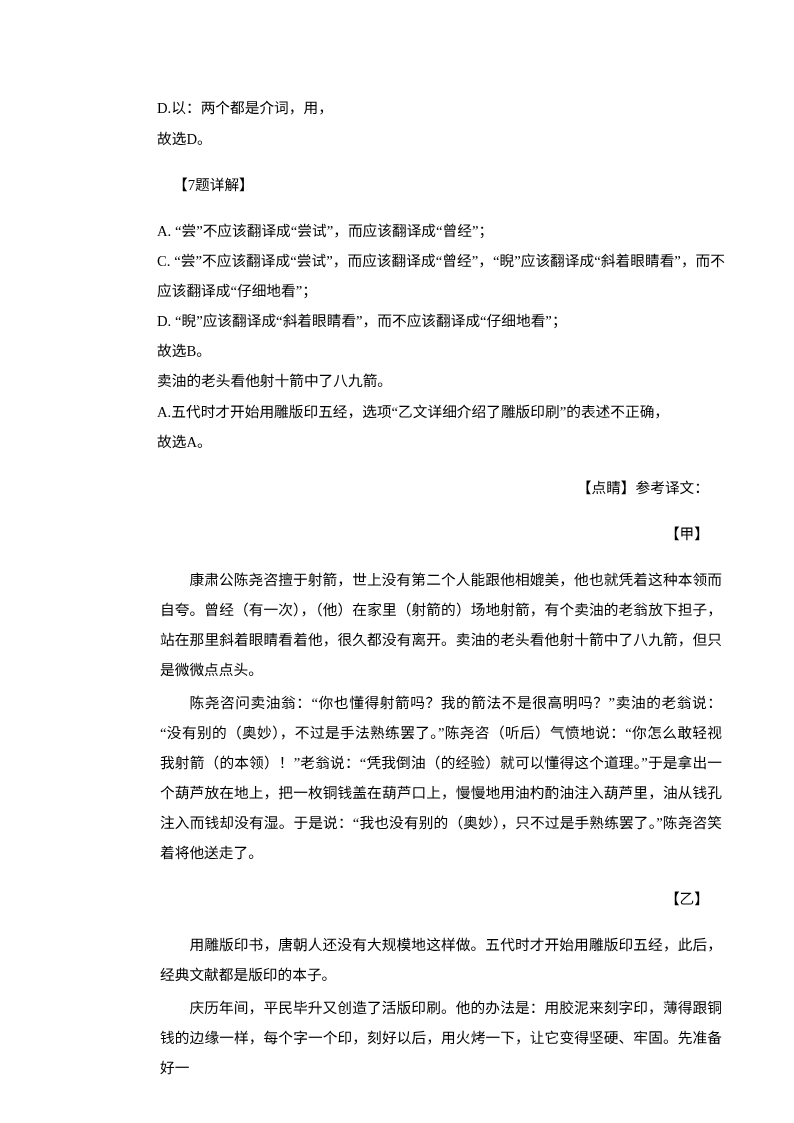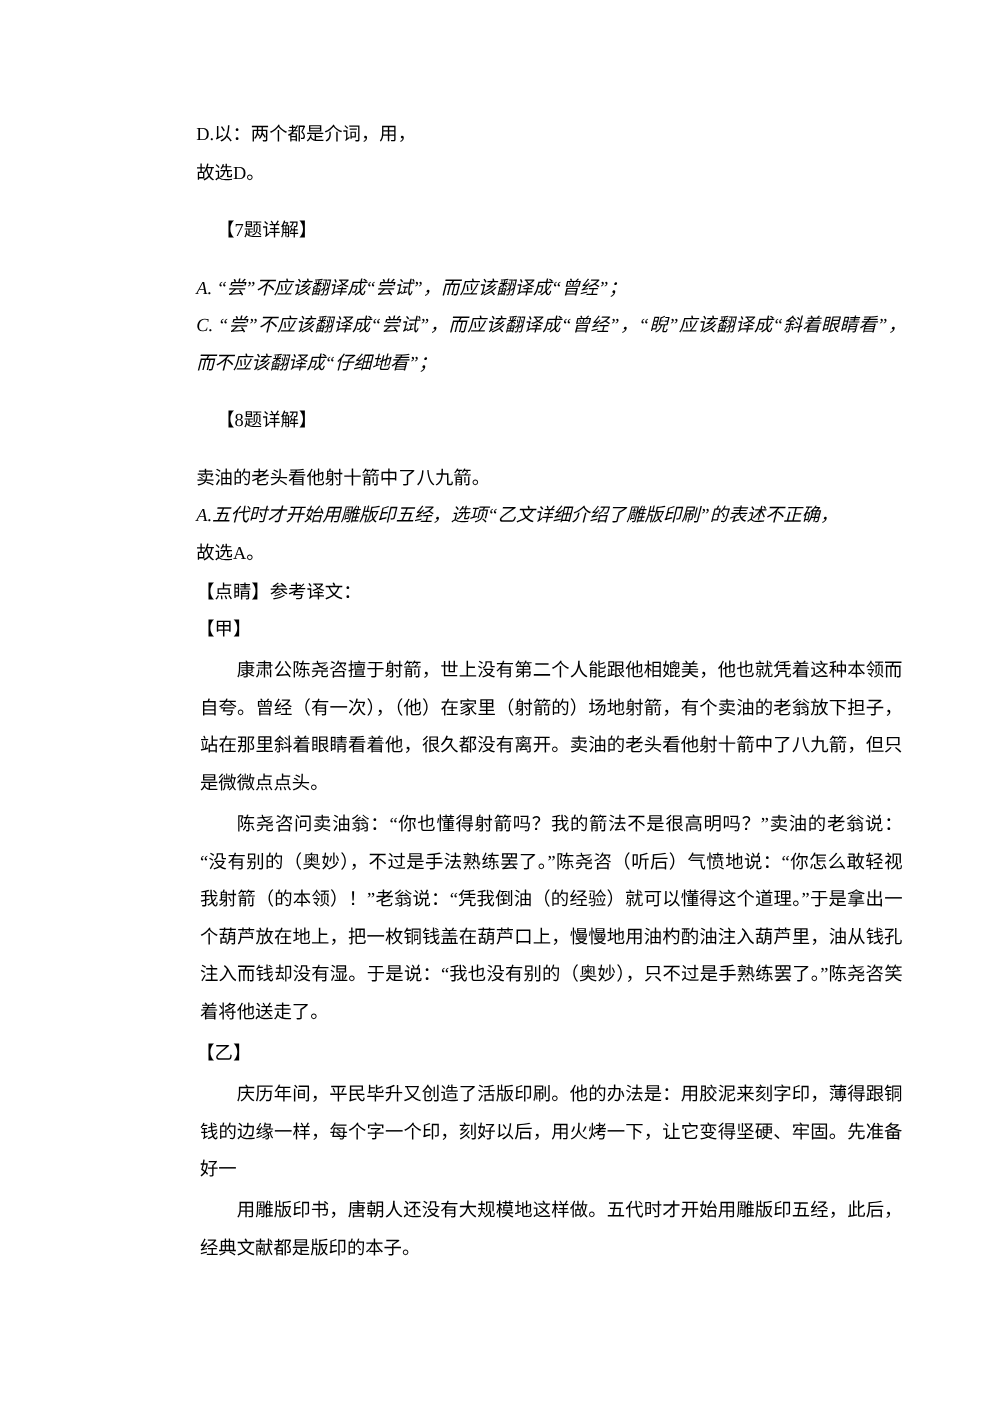--- a/index.html
+++ b/index.html
@@ -56,63 +56,64 @@
   }
   
   .para-flat {
     font-size: 14.7px;
     line-height: 30px;
     margin: 0;
     text-align: justify;
     text-justify: inter-ideograph;
     word-break: break-all;
     text-indent: 0;
-    font-style: italic;
   }
   .bracket-head {
     font-size: 14.7px;
     line-height: 30px;
-    margin: 0;
+    margin: 16px;
+    text-align: right;
   }
 </style>
 </head>
 <body>
 
 <div class="page">
   <div class="content">
 
     <p class="line">D.以：两个都是介词，用，</p>
 
     <p class="line">故选D。</p>
 
     <p class="heading">【7题详解】</p>
 
 
     <p class="para-flat">A. “尝”不应该翻译成“尝试”，而应该翻译成“曾经”；</p>
 
     <p class="para-flat">C. “尝”不应该翻译成“尝试”，而应该翻译成“曾经”，“睨”应该翻译成“斜着眼睛看”，而不应该翻译成“仔细地看”；</p>
 
+    <p class="para-flat">D. “睨”应该翻译成“斜着眼睛看”，而不应该翻译成“仔细地看”；</p>
 
+    <p class="line">故选B。</p>
 
-    <p class="heading">【8题详解】</p>
 
     <p class="line">卖油的老头看他射十箭中了八九箭。</p>
 
     <p class="para-flat">A.五代时才开始用雕版印五经，选项“乙文详细介绍了雕版印刷”的表述不正确，</p>
 
     <p class="line">故选A。</p>
 
     <p class="bracket-head">【点睛】参考译文：</p>
 
     <p class="bracket-head">【甲】</p>
 
     <p class="para">康肃公陈尧咨擅于射箭，世上没有第二个人能跟他相媲美，他也就凭着这种本领而自夸。曾经（有一次），（他）在家里（射箭的）场地射箭，有个卖油的老翁放下担子，站在那里斜着眼睛看着他，很久都没有离开。卖油的老头看他射十箭中了八九箭，但只是微微点点头。</p>
 
     <p class="para">陈尧咨问卖油翁：“你也懂得射箭吗？我的箭法不是很高明吗？”卖油的老翁说：“没有别的（奥妙），不过是手法熟练罢了。”陈尧咨（听后）气愤地说：“你怎么敢轻视我射箭（的本领）！”老翁说：“凭我倒油（的经验）就可以懂得这个道理。”于是拿出一个葫芦放在地上，把一枚铜钱盖在葫芦口上，慢慢地用油杓酌油注入葫芦里，油从钱孔注入而钱却没有湿。于是说：“我也没有别的（奥妙），只不过是手熟练罢了。”陈尧咨笑着将他送走了。</p>
 
     <p class="bracket-head">【乙】</p>
 
+    <p class="para">用雕版印书，唐朝人还没有大规模地这样做。五代时才开始用雕版印五经，此后，经典文献都是版印的本子。</p>
+
     <p class="para">庆历年间，平民毕升又创造了活版印刷。他的办法是：用胶泥来刻字印，薄得跟铜钱的边缘一样，每个字一个印，刻好以后，用火烤一下，让它变得坚硬、牢固。先准备好一</p>
-
-    <p class="para">用雕版印书，唐朝人还没有大规模地这样做。五代时才开始用雕版印五经，此后，经典文献都是版印的本子。</p>
 
   </div>
 </div>
 
 </body></html>

